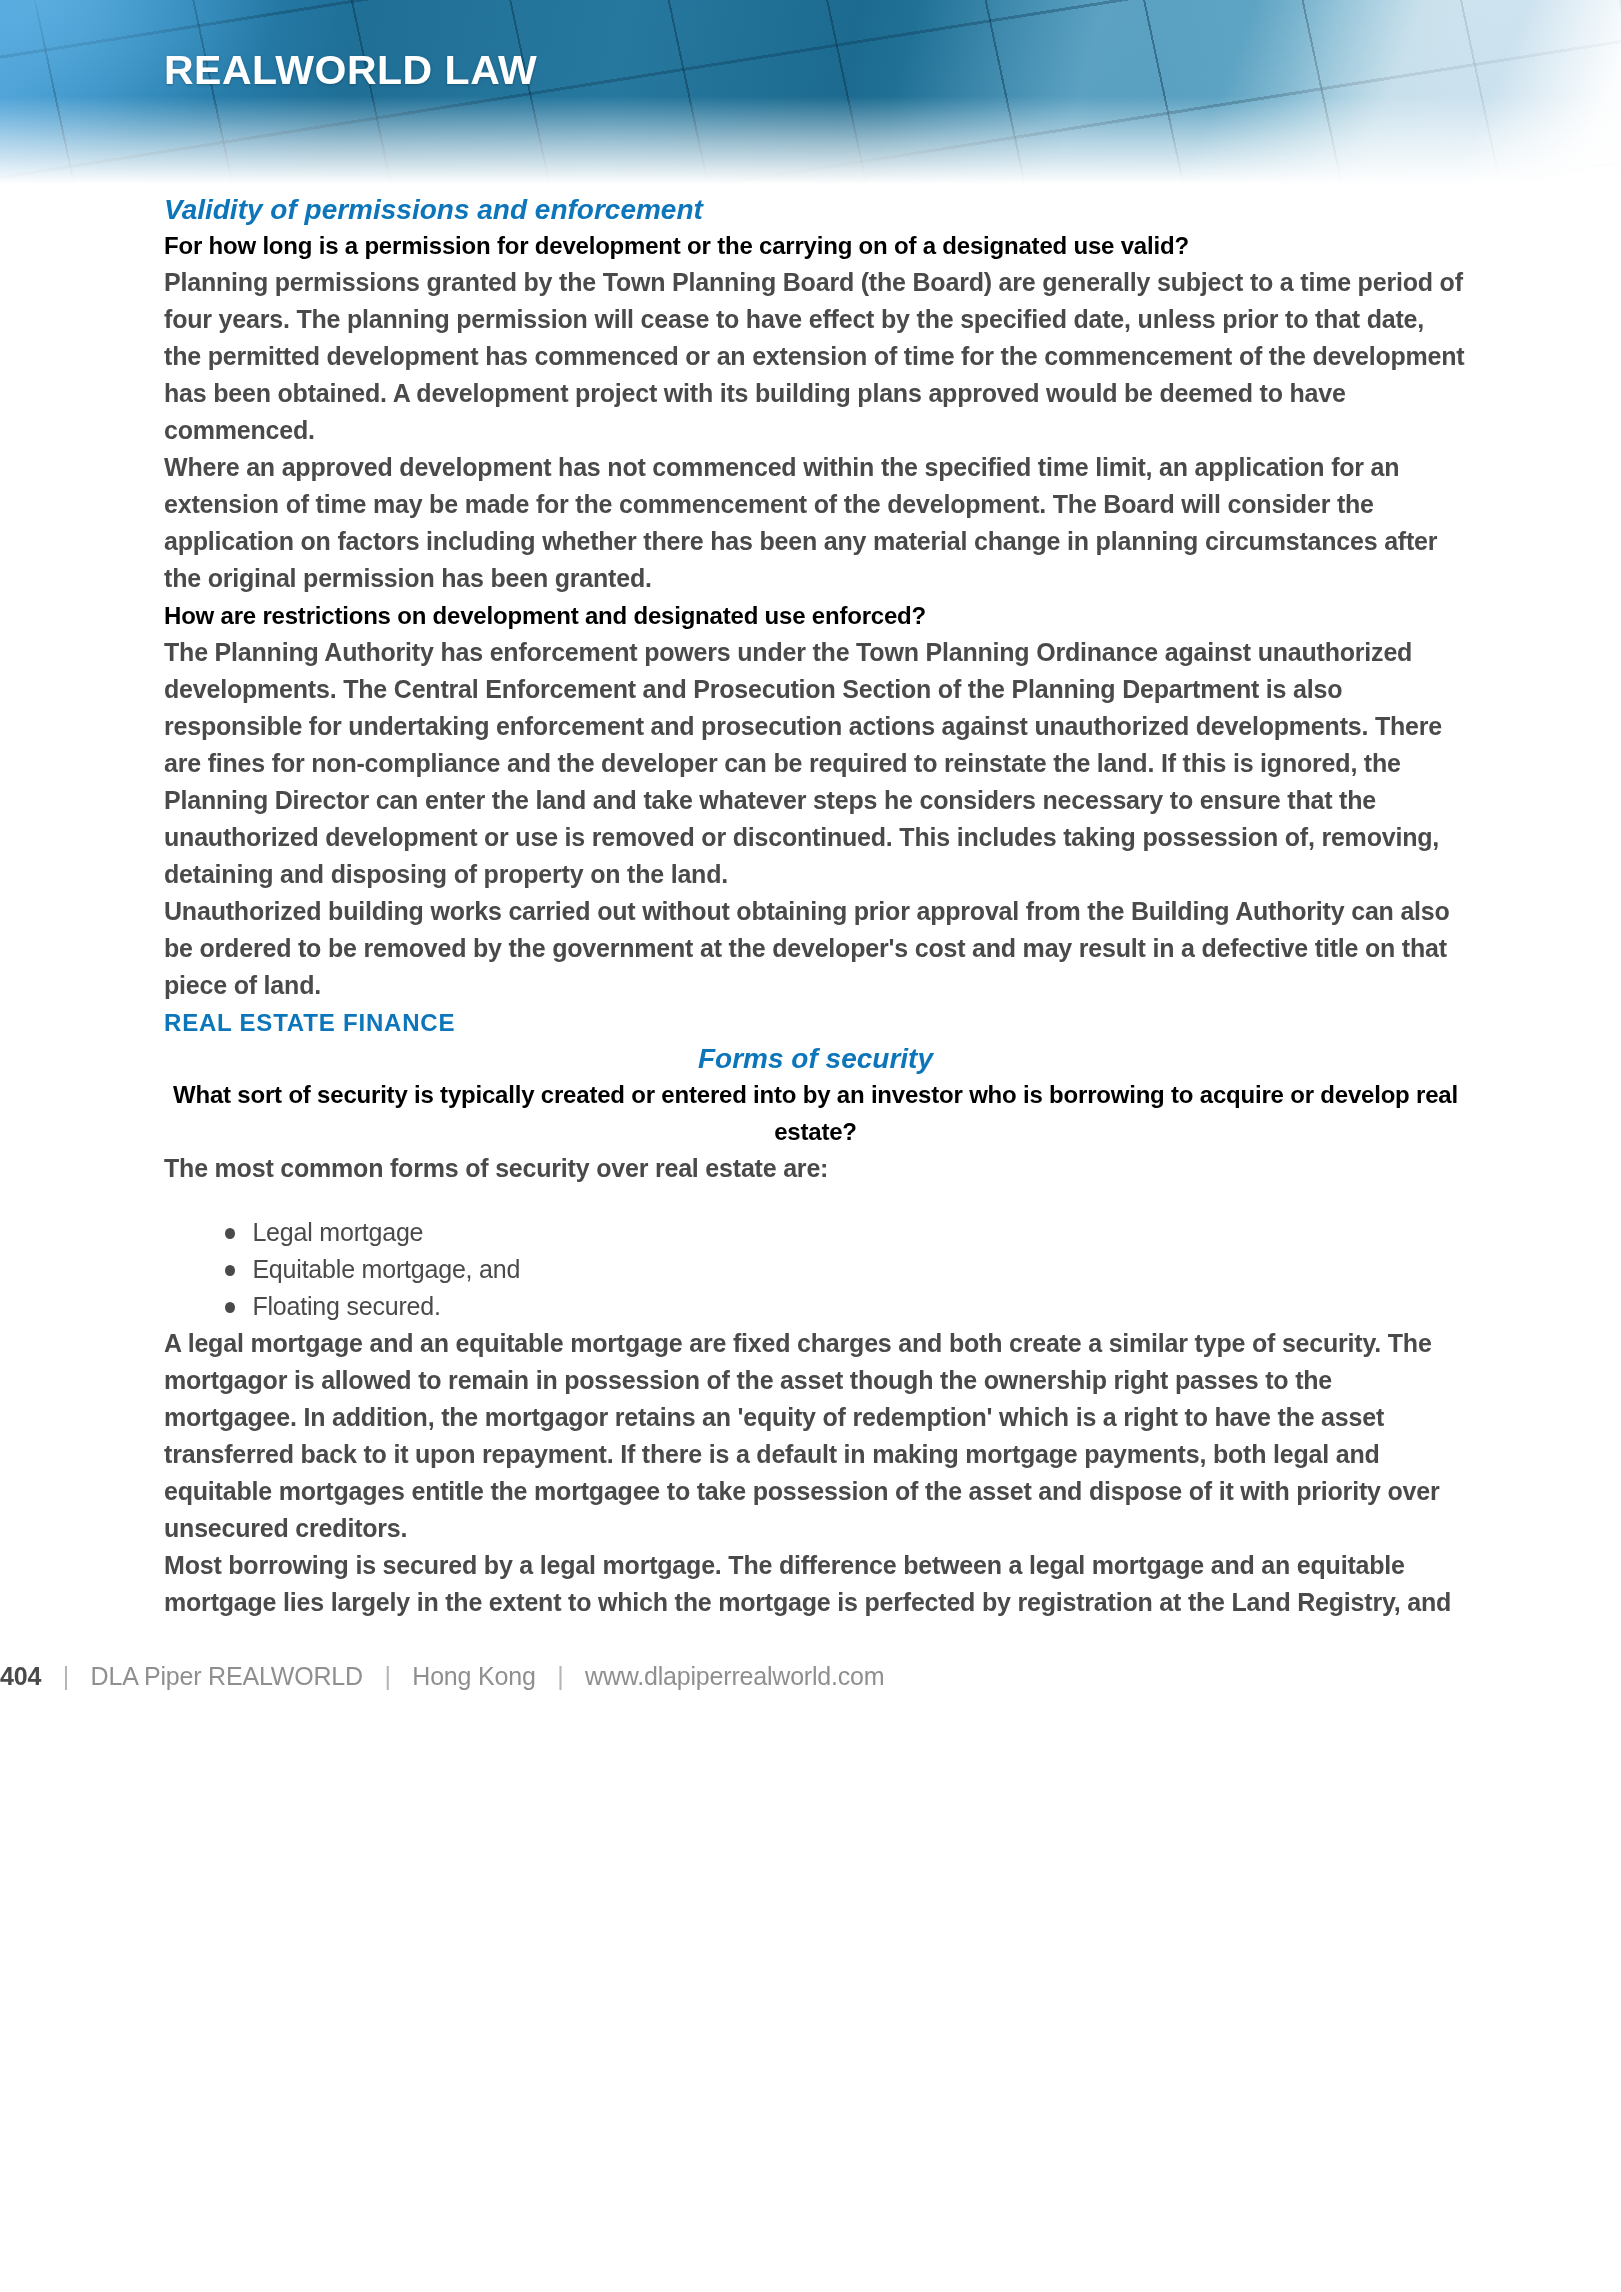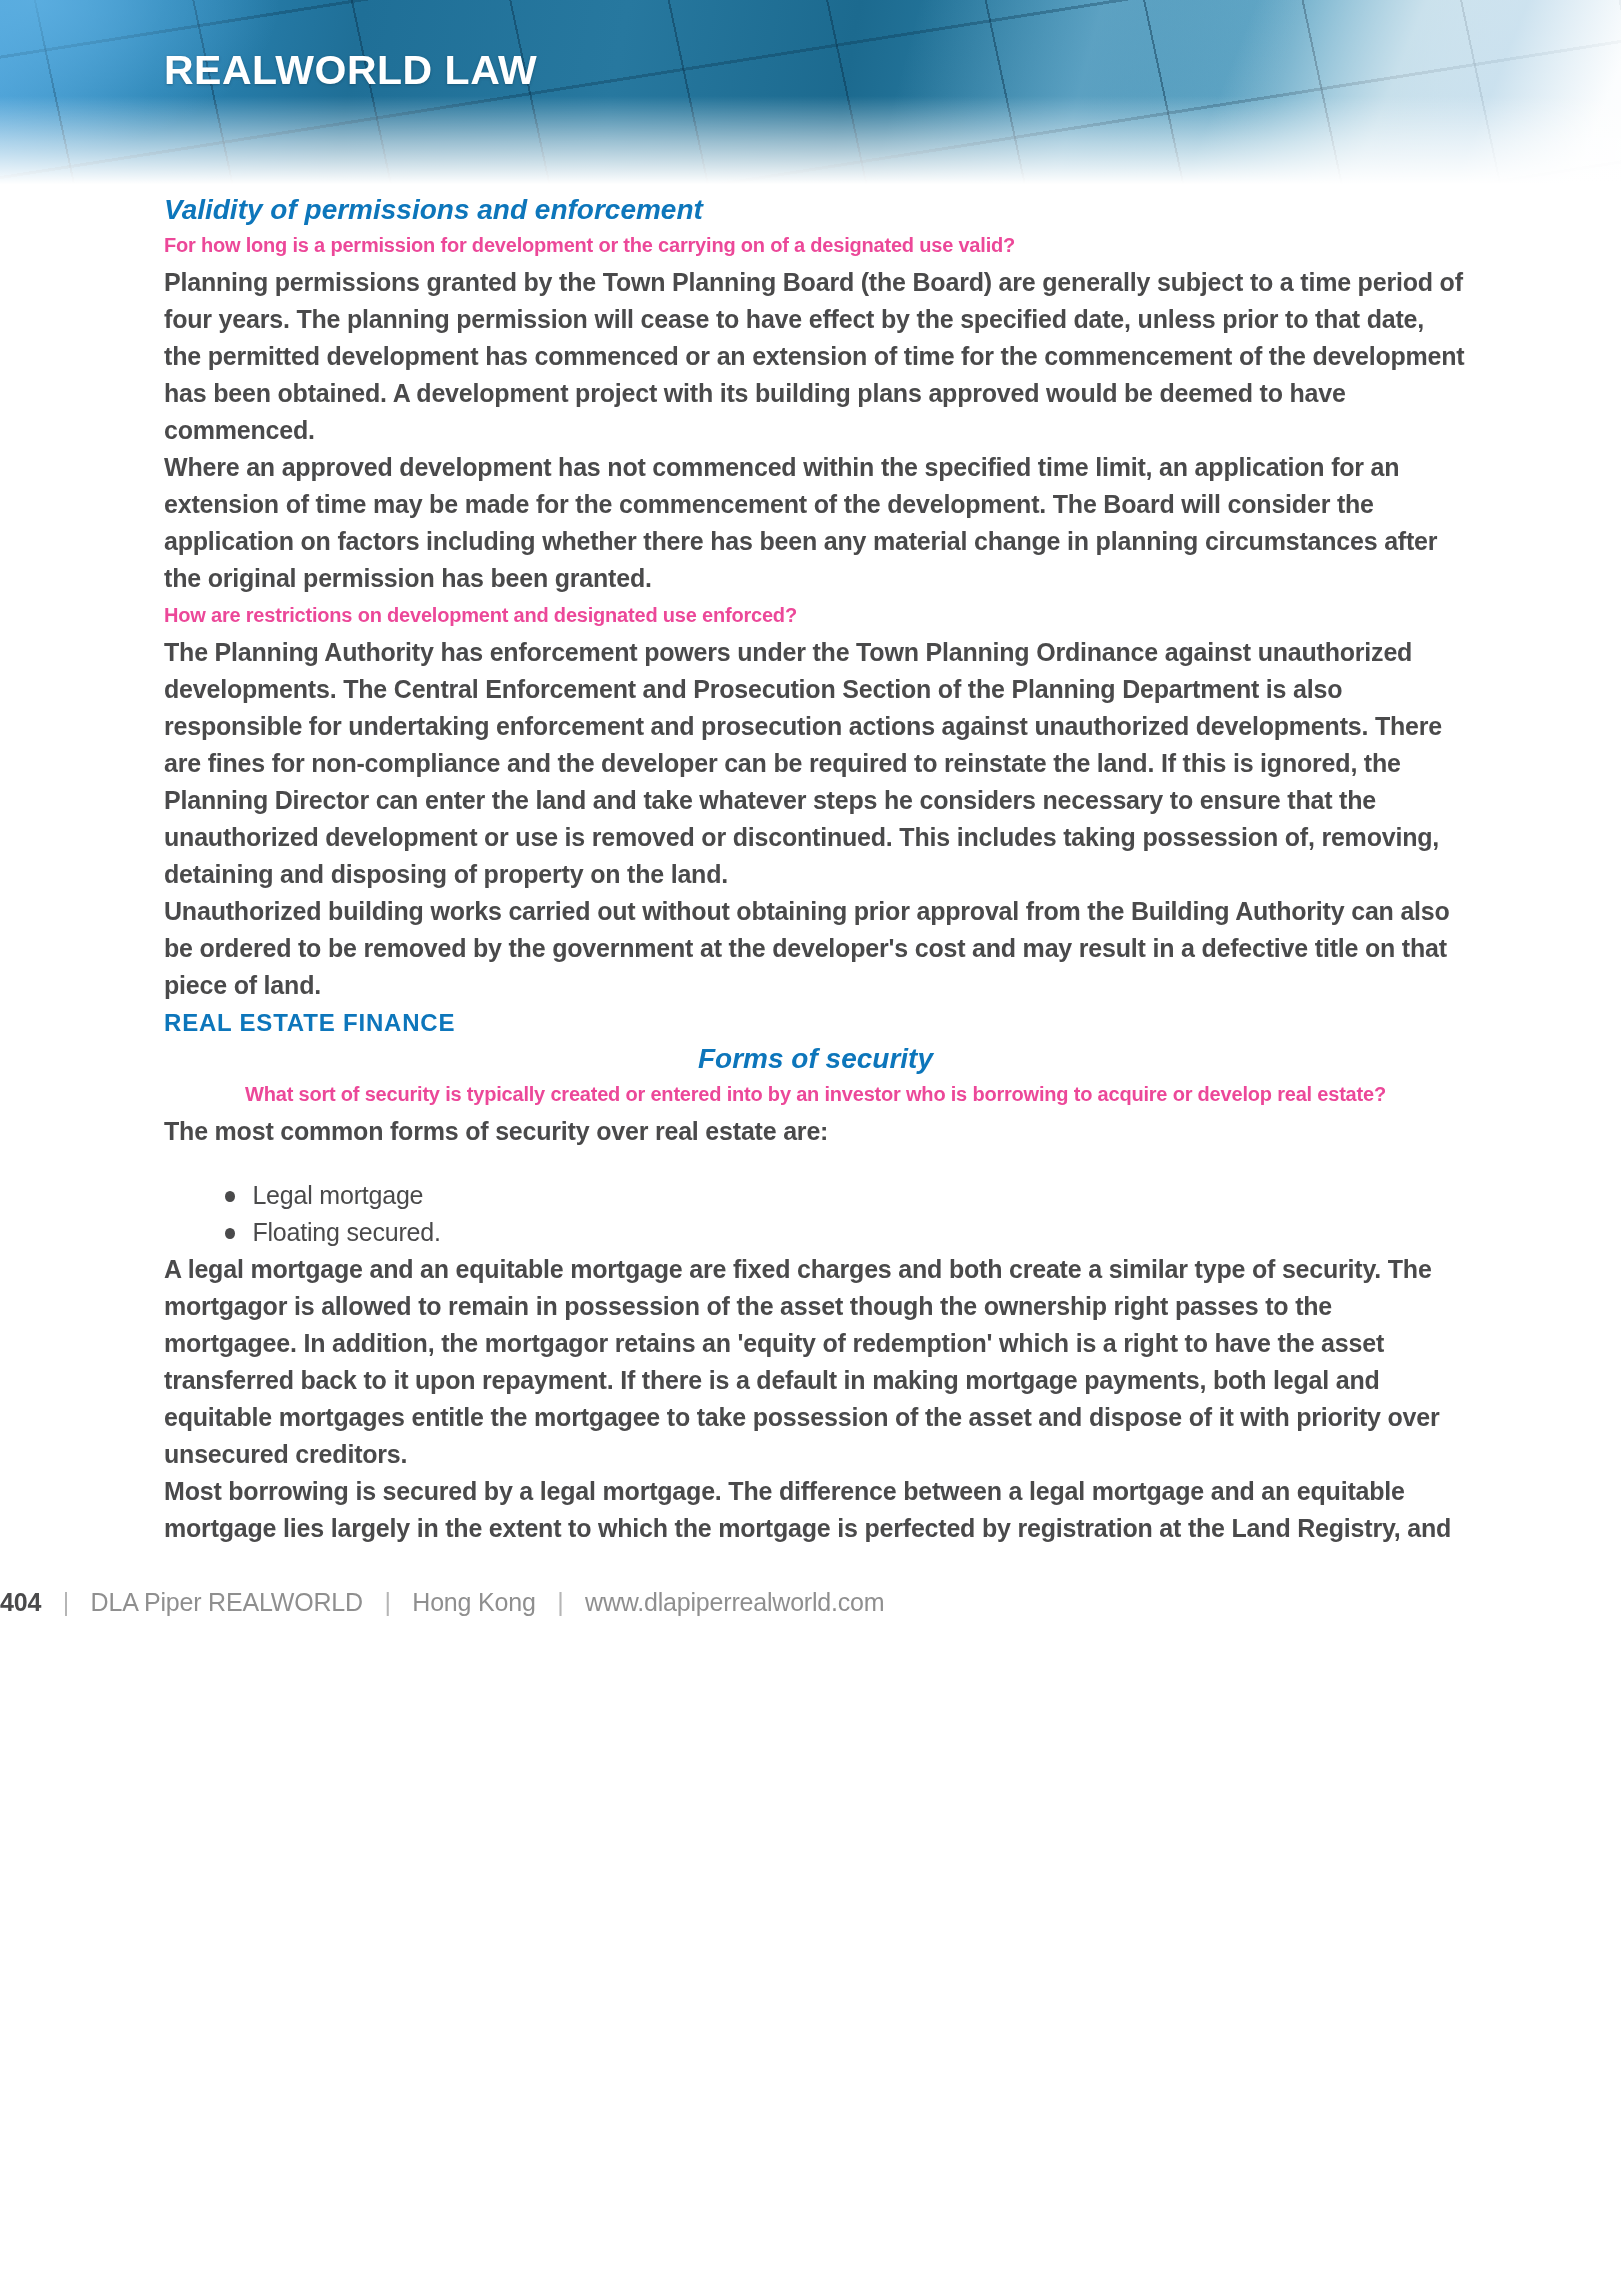--- a/index.html
+++ b/index.html
@@ -65,22 +65,22 @@
   .content p { margin: 0; font-weight: bold; }
 
   .sub-italic {
     font-style: italic;
     color: #0d76bb;
     font-size: 28px;
     line-height: 35px;
     letter-spacing: 0;
   }
   .question {
-    color: #ec4899;
-    font-size: 20px;
+    color: #000000;
+    font-size: 24px;
     line-height: 37px;
     letter-spacing: -0.2px;
   }
   .section-title {
     color: #0d76bb;
     font-size: 24px;
     font-weight: bold;
     letter-spacing: 0.8px;
     line-height: 37px;
   }
@@ -160,20 +160,21 @@
   <p class="section-title mt-sec">REAL ESTATE FINANCE</p>
 
   <p class="sub-italic mt-sub2">Forms of security</p>
 
   <p class="question mt-q3">What sort of security is typically created or entered into by an investor who is borrowing to acquire or develop real estate?</p>
 
   <p class="mt-para-q">The most common forms of security over real estate are:</p>
 
   <ul class="bullets">
     <li>Legal mortgage</li>
+    <li>Equitable mortgage, and</li>
     <li>Floating secured.</li>
   </ul>
 
   <p class="mt-para">A legal mortgage and an equitable mortgage are fixed charges and both create a similar type of security. The mortgagor is allowed to remain in possession of the asset though the ownership right passes to the mortgagee. In addition, the mortgagor retains an 'equity of redemption' which is a right to have the asset transferred back to it upon repayment. If there is a default in making mortgage payments, both legal and equitable mortgages entitle the mortgagee to take possession of the asset and dispose of it with priority over unsecured creditors.</p>
 
   <p class="mt-para">Most borrowing is secured by a legal mortgage. The difference between a legal mortgage and an equitable mortgage lies largely in the extent to which the mortgage is perfected by registration at the Land Registry, and</p>
 </main>
 
 <footer class="footer">
   <span class="page-num">404</span>

